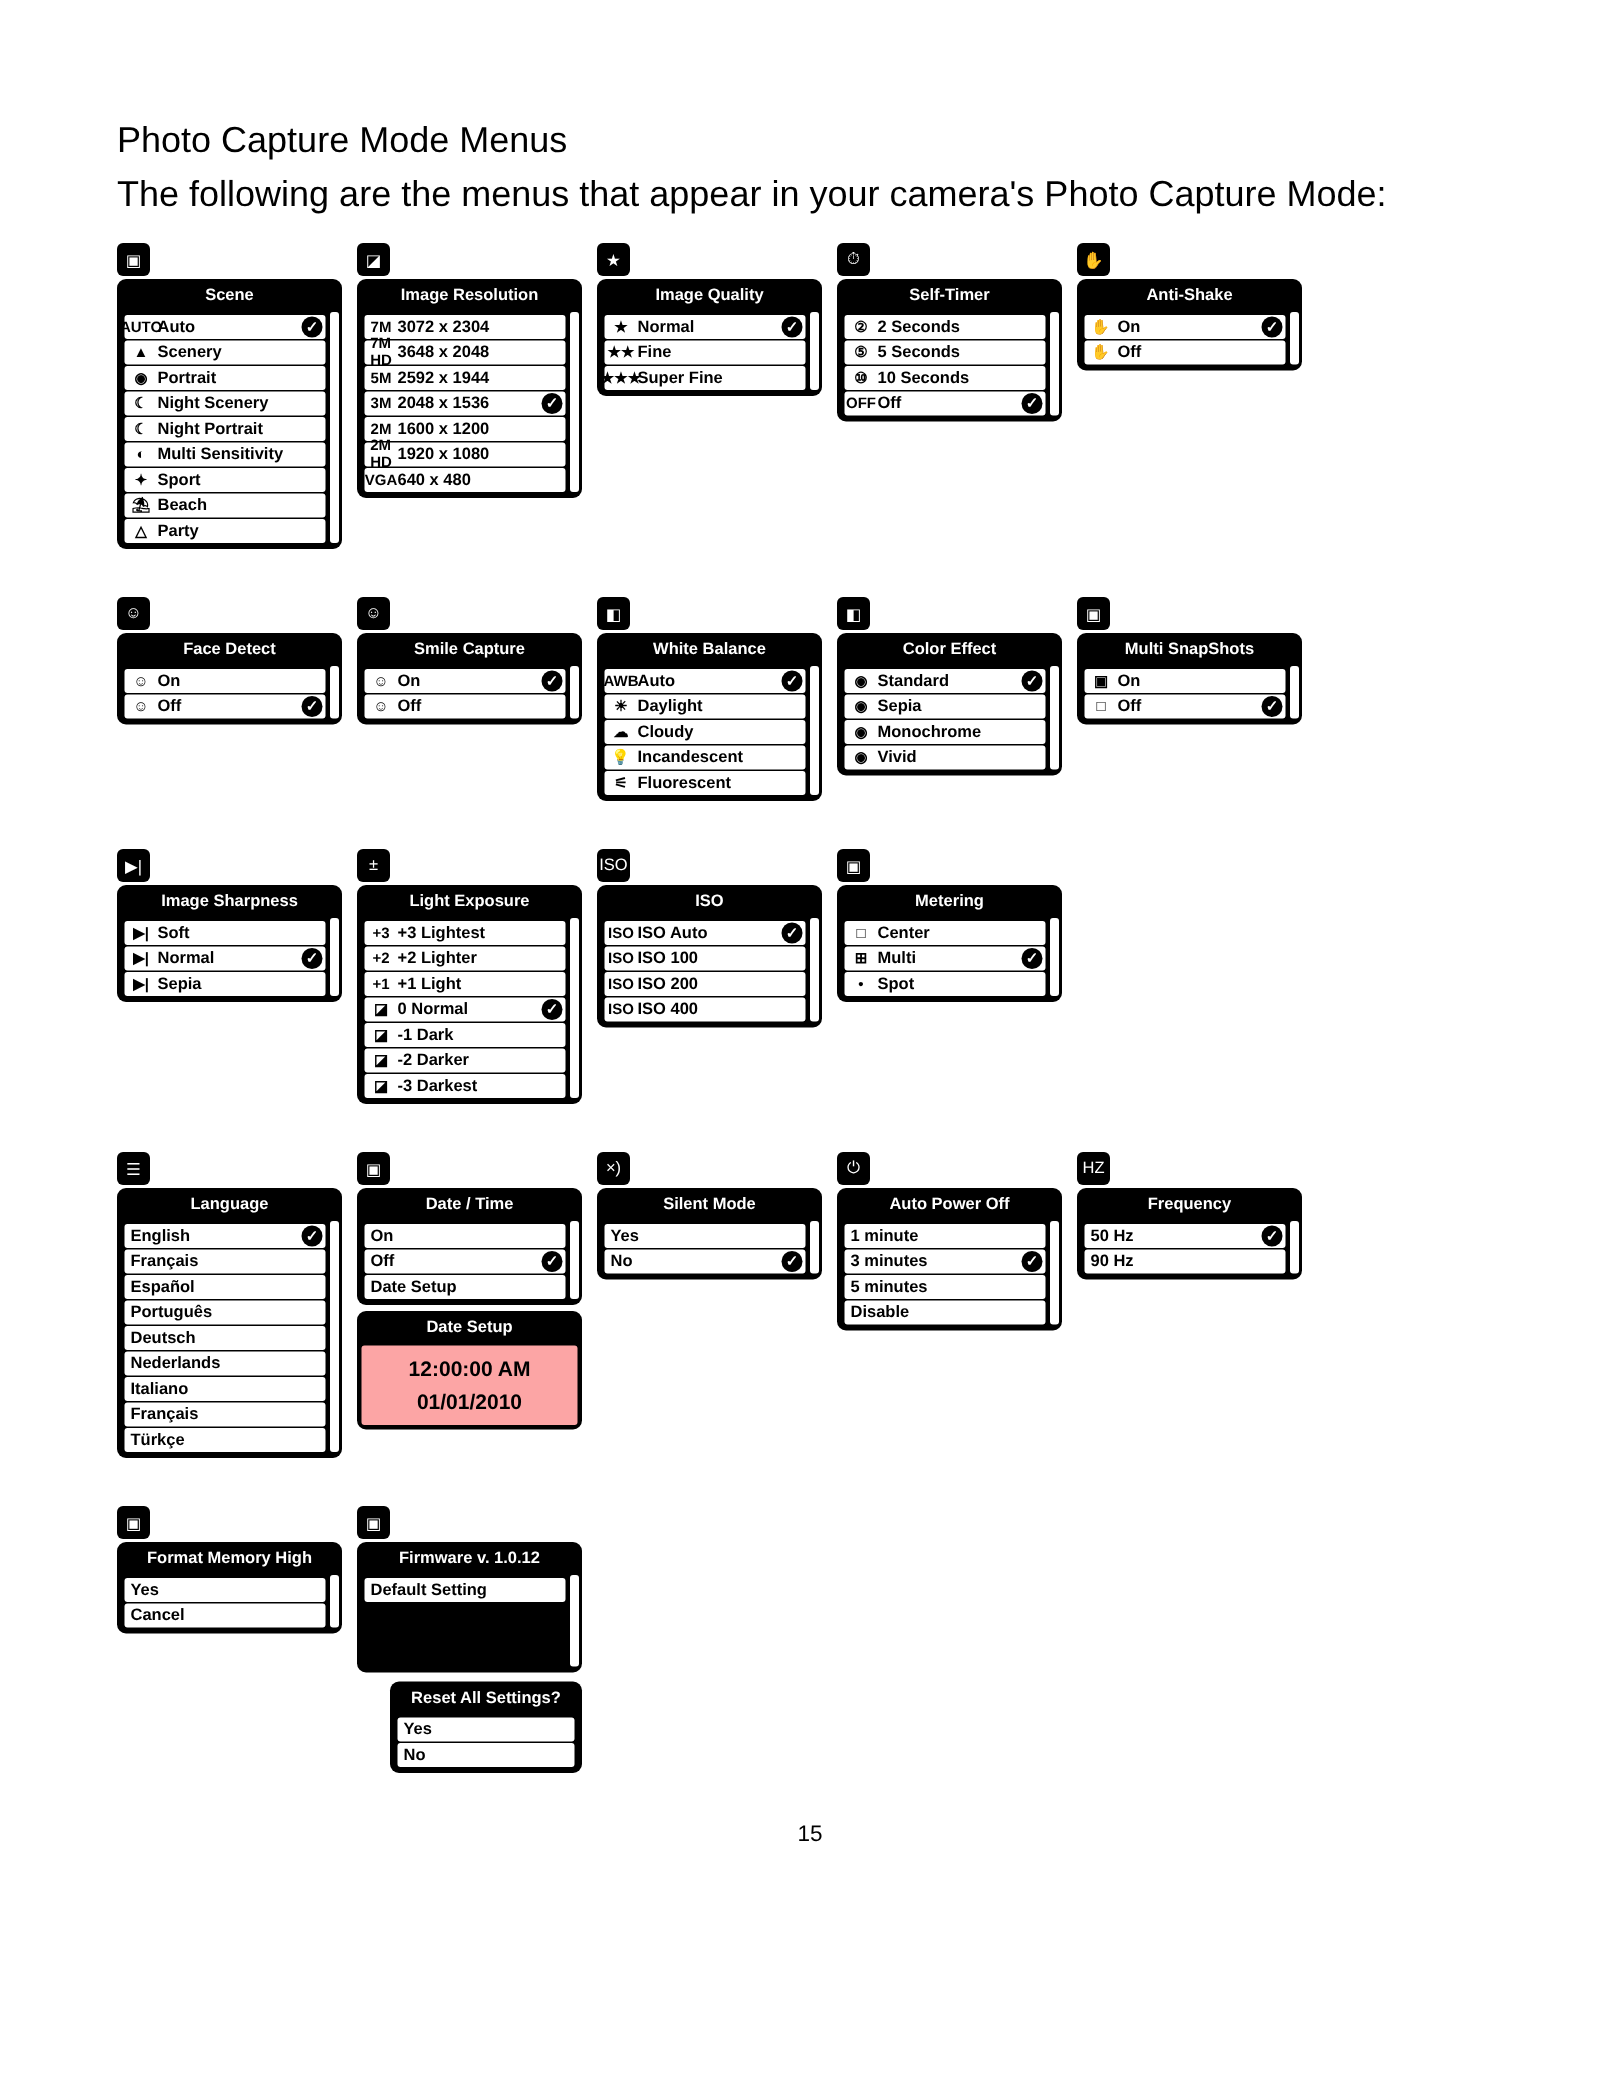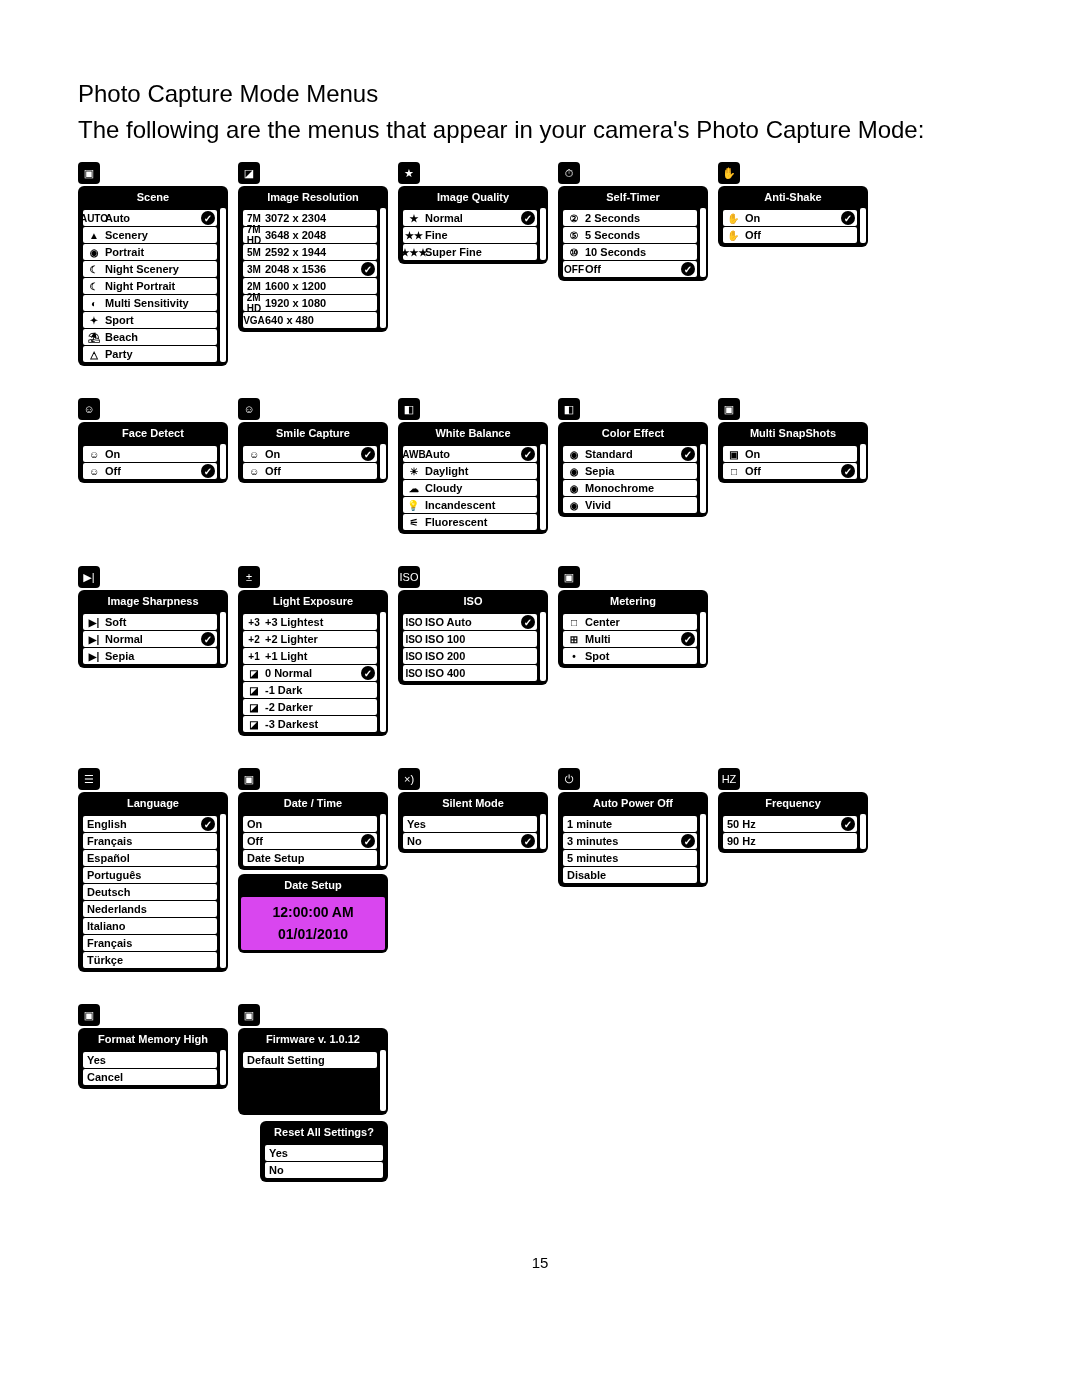--- a/index.html
+++ b/index.html
@@ -10,23 +10,23 @@
   .col-break { flex-basis:100%; height:0; }
   .menu { width:150px; background:transparent; }
   .menu-header-icon { width:22px; height:22px; background:#000; border-radius:4px; display:flex; align-items:center; justify-content:center; color:#fff; font-size:11px; margin-bottom:2px; }
   .menu-box { background:#000; border-radius:6px; padding:3px 3px 3px 3px; position:relative; }
   .menu-scroll { position:absolute; right:2px; top:22px; bottom:4px; width:6px; background:#fff; border-radius:2px; }
   .menu-title { color:#fff; font-size:11px; font-weight:bold; padding:2px 4px 6px 4px;text-align:center; }
   .row { background:#fff; color:#000; margin:1px 8px 1px 2px; border-radius:2px; padding:2px 4px; font-size:11px; font-weight:bold; display:flex; align-items:center; gap:4px; position:relative; }
   .row .ri { width:14px; height:12px; display:inline-flex; align-items:center; justify-content:center; font-size:10px; }
   .row .chk { position:absolute; right:2px; top:1px; width:14px; height:14px; border-radius:50%; background:#000; color:#fff; font-size:10px; display:flex; align-items:center; justify-content:center; }
   .datesetup-box { margin-top:4px; background:#000; border-radius:6px; padding:3px; }
-  .datesetup-box .ds-inner { background:#d946ef; border-radius:2px; padding:4px 6px; font-size:14px; font-weight:bold; text-align:center; line-height:1.6; }
+  .datesetup-box .ds-inner { background:#fca5a5; border-radius:2px; padding:4px 6px; font-size:14px; font-weight:bold; text-align:center; line-height:1.6; }
   .black-body { background:#000; height:40px; margin:2px 8px 2px 2px; border-radius:2px; }
-  .pagenum { text-align:center; font-size:15px; margin-top:40px; }
+  .pagenum { text-align:center; font-size:15px; }
 </style>
 </head>
 <body>
 
 <div class="page">
   <h1>Photo Capture Mode Menus</h1>
   <p class="intro">The following are the menus that appear in your camera's Photo Capture Mode:</p>
   <div class="grid" id="grid">
       <div class="menu">
         <div class="menu-header-icon">▣</div>

